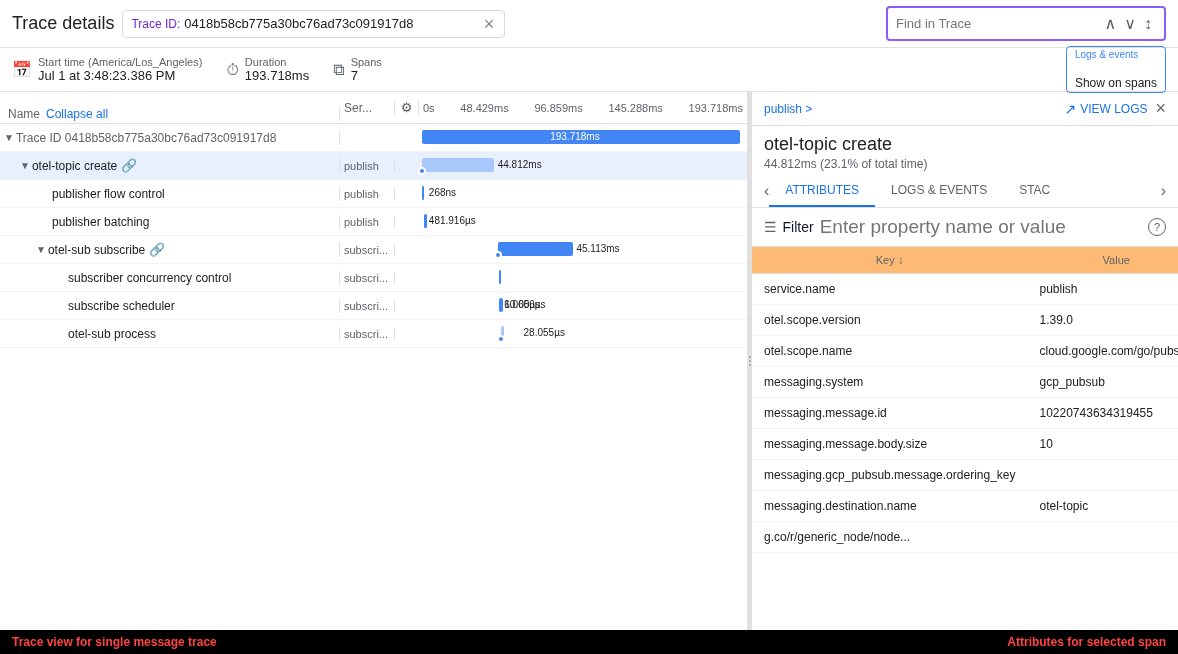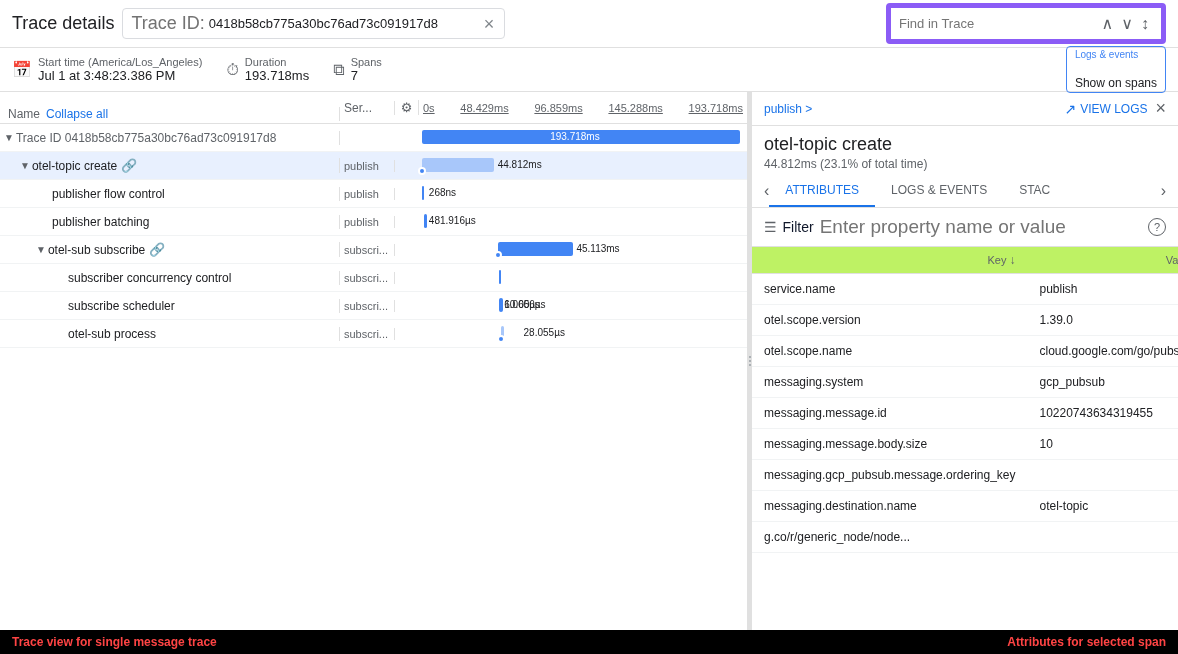--- a/index.html
+++ b/index.html
@@ -24,22 +24,22 @@
       display: flex;
       align-items: center;
       border: 1px solid #dadce0;
       border-radius: 4px;
       padding: 4px 8px;
       flex: 1;
       max-width: 420px;
       background: #fff;
     }
     .trace-id-label {
-      color: #737373;
-      font-size: 18px;
+      color: #6d28d9;
+      font-size: 12px;
       white-space: nowrap;
       margin-right: 4px;
     }
     .trace-id-value {
       flex: 1;
       font-size: 13px;
       color: #202124;
     }
     .clear-btn {
       cursor: pointer;
@@ -47,21 +47,21 @@
       font-size: 18px;
       line-height: 1;
       border: none;
       background: none;
       padding: 0 2px;
     }
     .spacer { flex: 1; }
     .find-in-trace-wrap {
       display: flex;
       align-items: center;
-      border: 5px solid #8b5cf6;
+      border: 2px solid #8b5cf6;
       border-radius: 4px;
       padding: 4px 8px;
       width: 280px;
       background: #fff;
     }
     .find-in-trace-input {
       flex: 1;
       border: none;
       outline: none;
       font-size: 13px;
@@ -162,21 +162,20 @@
     }
     .th-timeline {
       flex: 1;
       display: flex;
       align-items: center;
       padding: 0 4px;
       font-size: 11px;
       color: #5f6368;
       gap: 16px;
       justify-content: space-between;
-      text-decoration: underline;
     }
     .timeline-label { font-size: 11px; color: #5f6368; }
 
     
     .trace-body { overflow-y: auto; flex: 1; }
     .trace-row {
       display: flex;
       align-items: center;
       height: 28px;
       border-bottom: 1px solid #f1f3f4;
@@ -363,23 +362,23 @@
     .attr-table { flex: 1; overflow-y: auto; }
     .attr-table table {
       width: 100%;
       border-collapse: collapse;
     }
     .attr-table th {
       font-size: 11px;
       font-weight: 500;
       color: #5f6368;
       padding: 6px 12px;
-      text-align: right;
+      text-align: center;
       border-bottom: 1px solid #e0e0e0;
-      background: #bef264;
+      background: #fdba74;
     }
     .attr-table td {
       font-size: 12px;
       color: #202124;
       padding: 8px 12px;
       border-bottom: 1px solid #f1f3f4;
       vertical-align: top;
     }
     .sort-icon { font-size: 12px; color: #5f6368; }
 

